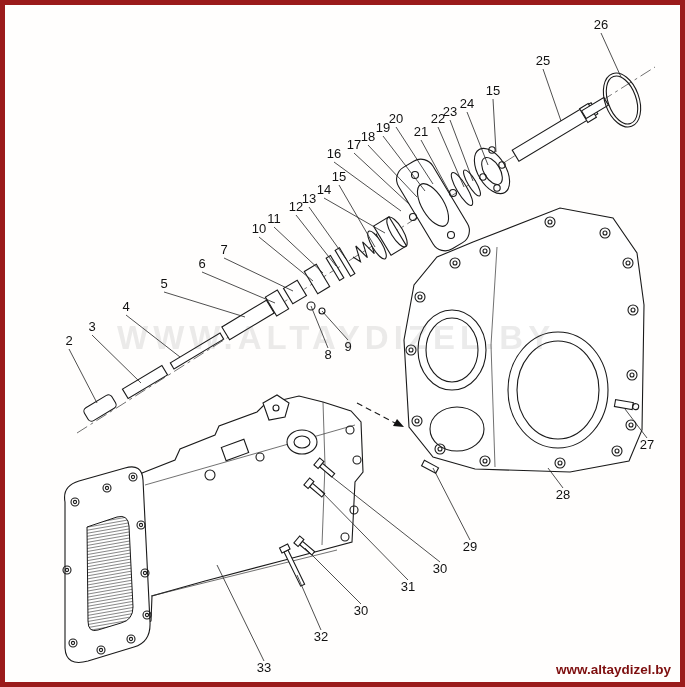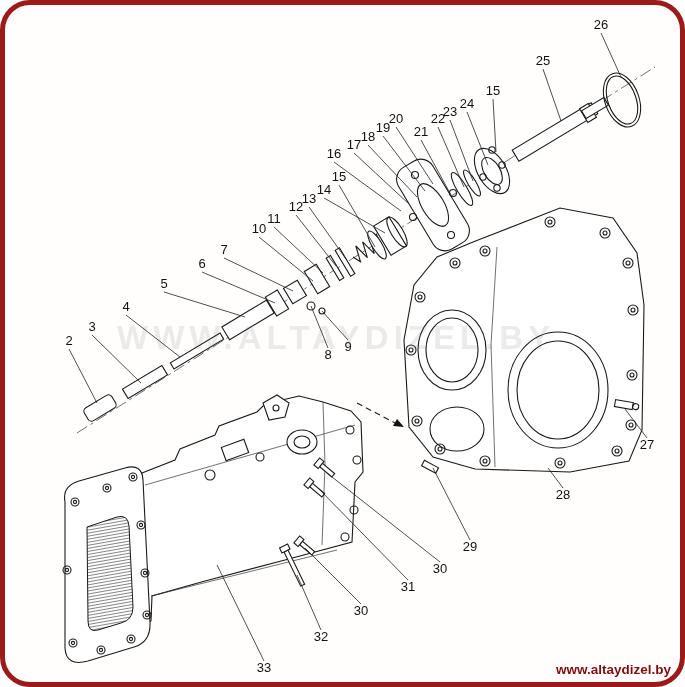--- a/index.html
+++ b/index.html
@@ -19,21 +19,21 @@
     font-weight:bold;color:rgba(90,90,90,0.12);white-space:nowrap;pointer-events:none;
   }
   .watermark-site{
     position:absolute;right:9px;bottom:5px;font-size:13.5px;font-weight:600;
     color:#7e0f0f;
   }
 </style>
 </head>
 <body>
 
-<div class="page" style="border-color: rgb(155, 27, 27); background: rgb(255, 254, 253); border-radius: 30px;">
+<div class="page" style="border-color: rgb(155, 27, 27); background: rgb(255, 254, 253);">
 
   <svg class="diagram" width="685" height="687" viewBox="0 0 685 687">
     <defs>
       <pattern id="hatch" width="5" height="5" patternUnits="userSpaceOnUse" patternTransform="rotate(60)">
         <line x1="0" y1="0" x2="0" y2="5" stroke="#333" stroke-width="0.8"></line>
       </pattern>
       <pattern id="hatchD" width="3" height="3" patternUnits="userSpaceOnUse" patternTransform="rotate(80)">
         <line x1="0" y1="0" x2="0" y2="3" stroke="#222" stroke-width="1.1"></line>
       </pattern>
     </defs>

